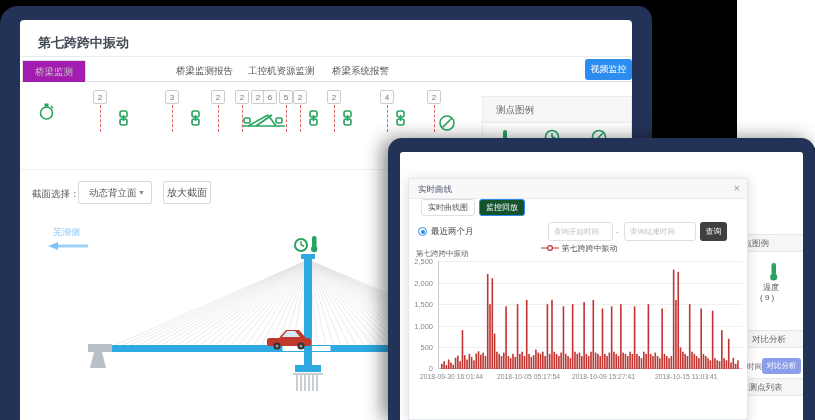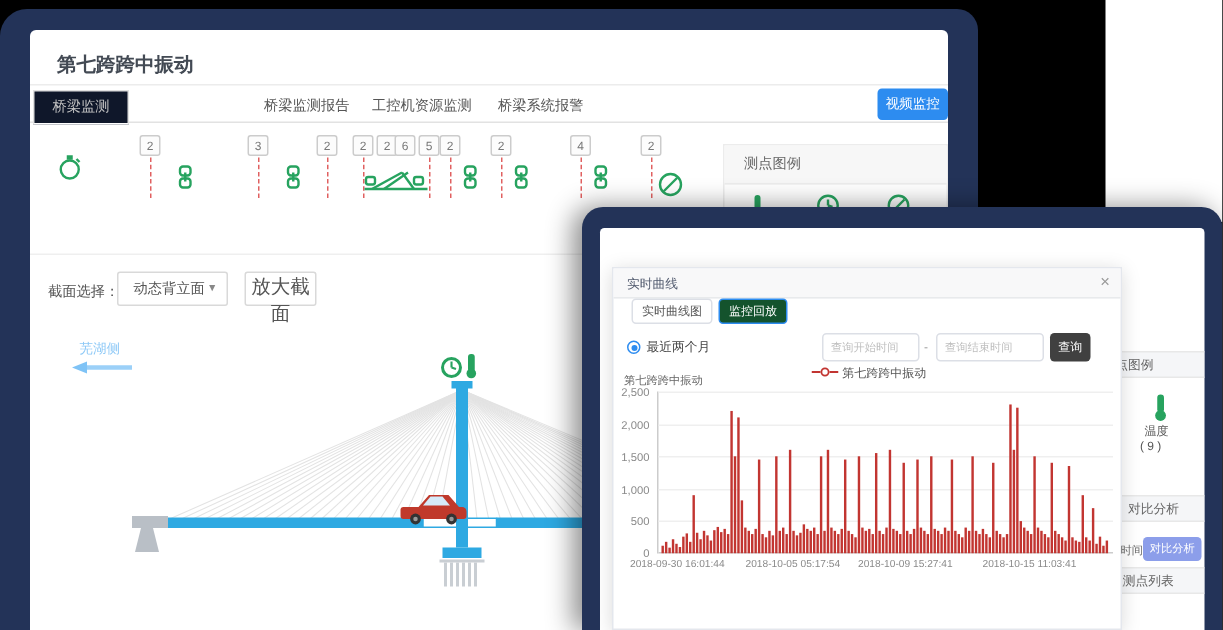--- a/index.html
+++ b/index.html
@@ -11,41 +11,41 @@
 
   
   .card-main { position:absolute; left:0; top:6px; width:652px; height:414px; background:#233358; border-radius:18px 14px 0 0; }
   .win { position:absolute; left:20px; top:14px; width:612px; height:400px; background:#fff; border-radius:4px 4px 0 0; overflow:hidden; }
 
   .page-title { position:absolute; left:18px; top:14px; font-size:13px; font-weight:bold; color:#434a54; }
   .title-divider { position:absolute; left:0; top:36px; width:612px; height:1px; background:#ececec; }
 
   .tabbar { position:absolute; left:0; top:37px; width:612px; height:25px; border-bottom:1px solid #e2e2e2; }
   .tab { position:absolute; top:3px; height:22px; line-height:22px; font-size:9.5px; color:#555; padding:0 6px; cursor:pointer; }
-  .tab.active { left:2px; width:64px; text-align:center; color:#c3c3c3; background:#0f172a; border:1px solid #e0e0e0; border-bottom:1px solid #fff; height:23px; }
+  .tab.active { left:2px; width:64px; text-align:center; color:#c3c3c3; background:#a21caf; border:1px solid #e0e0e0; border-bottom:1px solid #fff; height:23px; }
   .btn-video { position:absolute; right:0; top:2px; width:47px; height:21px; background:#2d8cf0; color:#fff; font-size:9px; border:none; border-radius:3px; cursor:pointer; font-family:inherit; }
 
   
   .sensor-row { position:absolute; left:0; top:66px; width:612px; height:56px; }
   .badge { position:absolute; top:4px; width:14px; height:14px; line-height:13px; text-align:center; font-size:8px; color:#777; background:#fcfcfc; border:1px solid #ccc; border-radius:2px; }
   .vdash { position:absolute; top:19px; width:0; height:27px; border-left:1px dashed #e06060; }
   .s-icon { position:absolute; top:24px; }
   .g { stroke:#27a35f; fill:none; stroke-width:1.6; }
 
   
   .legend-panel { position:absolute; left:462px; top:76px; width:150px; height:70px; border:1px solid #ececec; background:#fff; }
   .legend-head { height:26px; line-height:26px; padding-left:13px; background:#f7f7f7; border-bottom:1px solid #ececec; font-size:9.5px; color:#666; }
   .lp-icon { position:absolute; top:32px; }
 
   
   .controls-divider { position:absolute; left:0; top:149px; width:612px; height:1px; background:#efefef; }
   .ctl-label { position:absolute; left:12px; top:168px; font-size:9.5px; color:#555; }
   .ctl-select { position:absolute; left:58px; top:161px; width:74px; height:23px; border:1px solid #d9d9d9; border-radius:2px; background:#fff; font-size:9.5px; color:#555; line-height:21px; padding-left:10px; cursor:pointer; }
   .ctl-caret { position:absolute; right:6px; top:0; color:#888; font-size:7px; line-height:21px; }
-  .ctl-zoom { position:absolute; left:143px; top:161px; width:48px; height:23px; border:1px solid #d9d9d9; border-radius:2px; background:#fff; font-size:13px; color:#555; cursor:pointer; font-family:inherit; }
+  .ctl-zoom { position:absolute; left:143px; top:161px; width:48px; height:23px; border:1px solid #d9d9d9; border-radius:2px; background:#fff; font-size:10px; color:#555; cursor:pointer; font-family:inherit; }
 
   
   .bridge { position:absolute; left:0; top:198px; width:612px; height:202px;padding-left:48px; }
   .side-label { position:absolute; left:33px; top:8px; font-size:9px; color:#8ec9f7; }
   .side-arrow { position:absolute; left:28px; top:19px; }
 
   
   .card2 { position:absolute; left:388px; top:138px; width:427px; height:282px; background:#233358; border-radius:14px 14px 0 0; box-shadow:-6px 0 18px rgba(0,0,0,.45); }
   .win2 { position:absolute; left:12px; top:14px; width:403px; height:268px; background:#fff; border-radius:3px 3px 0 0; overflow:hidden; }
 

